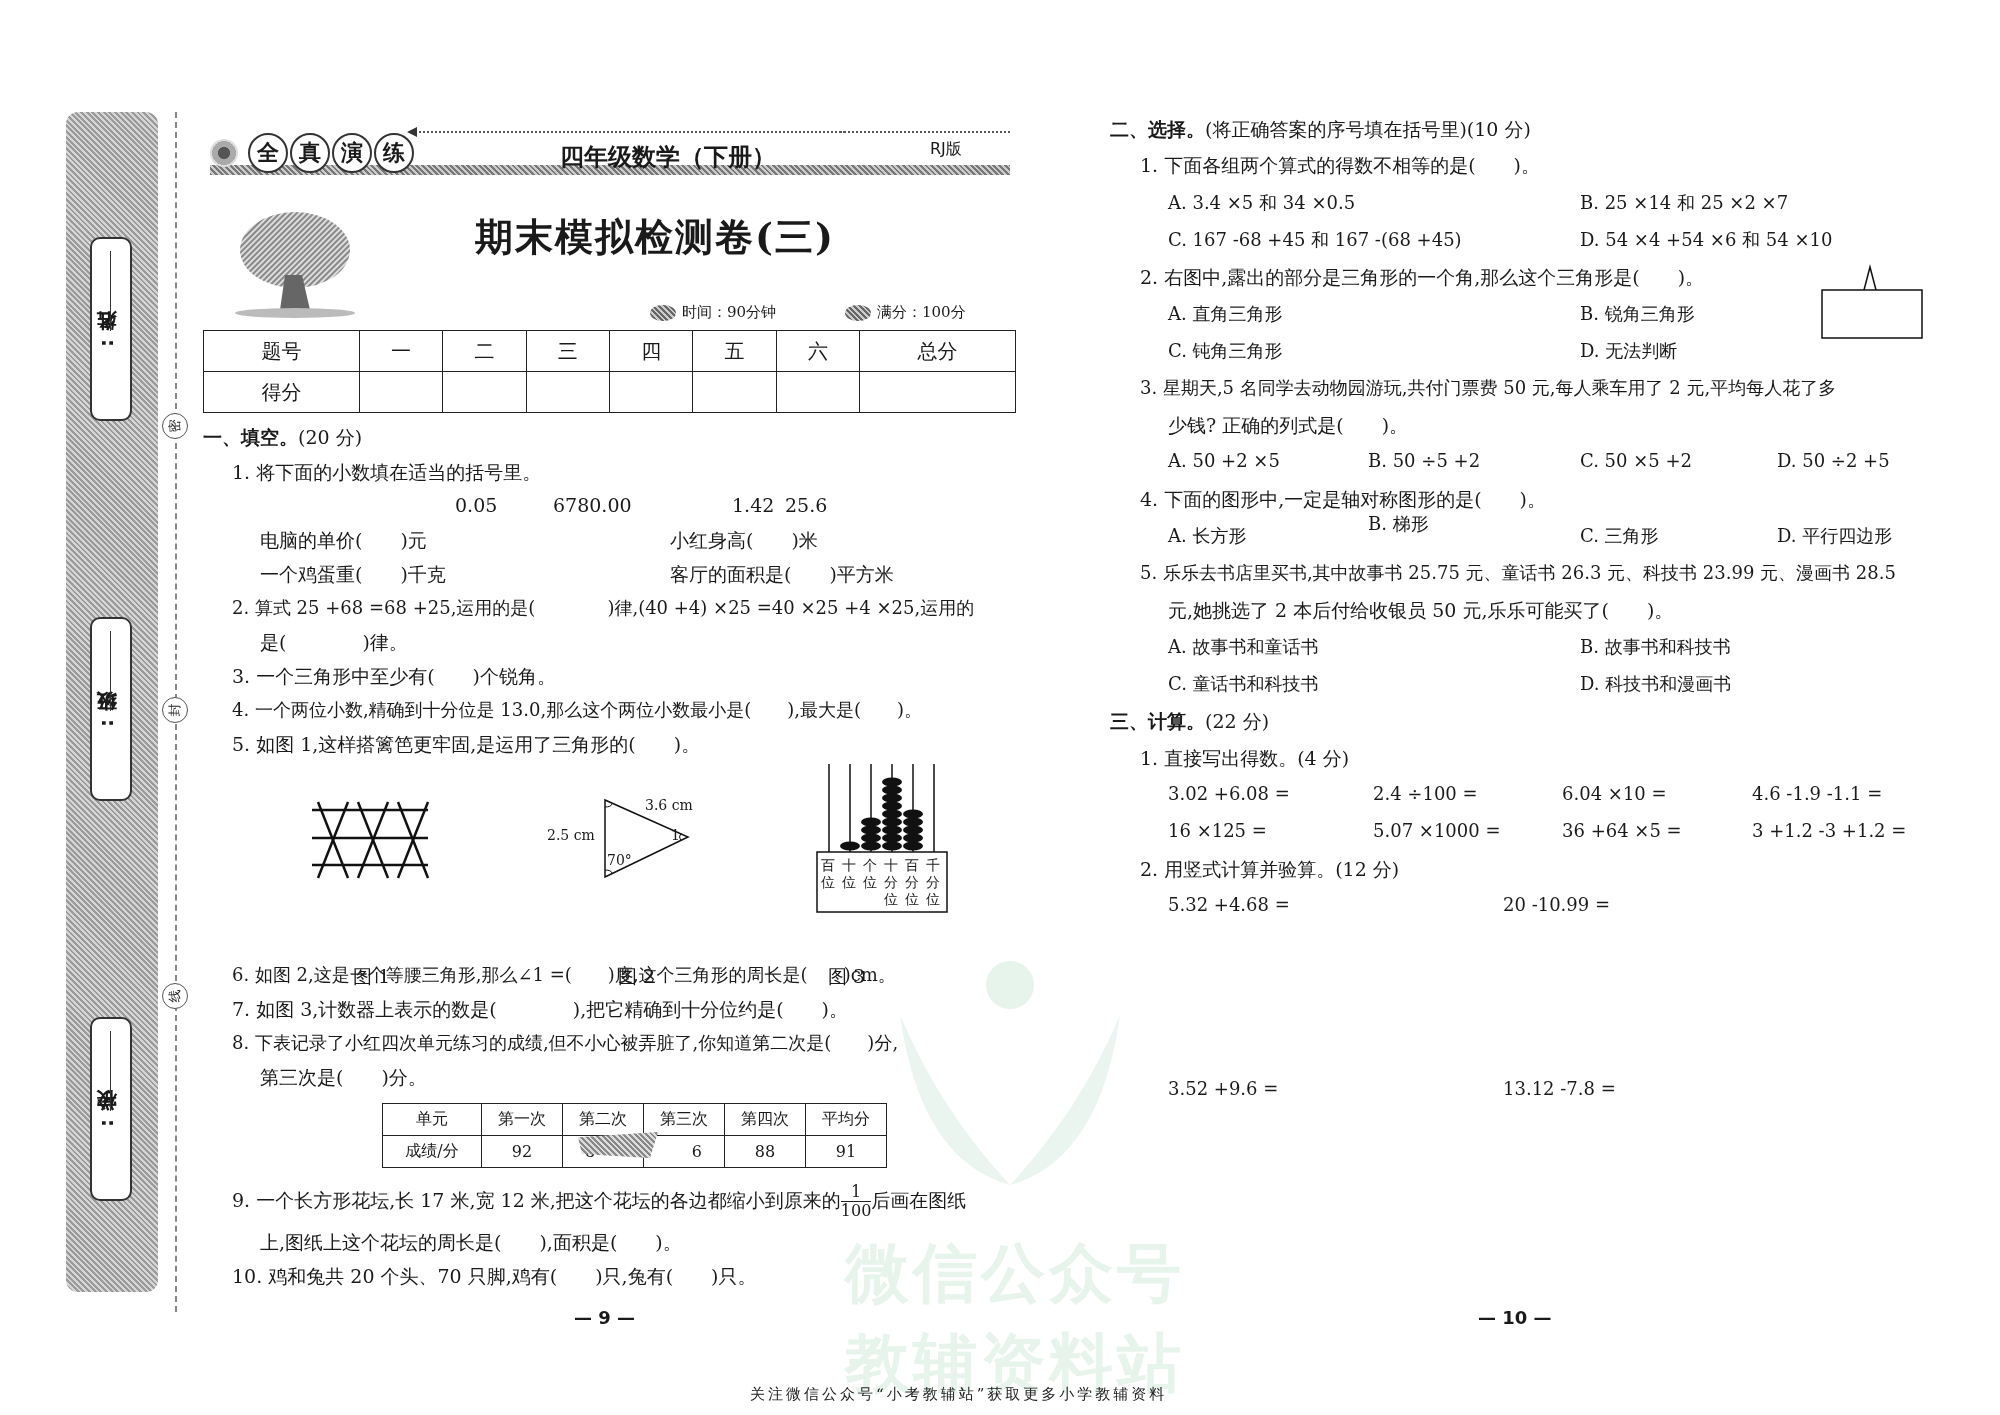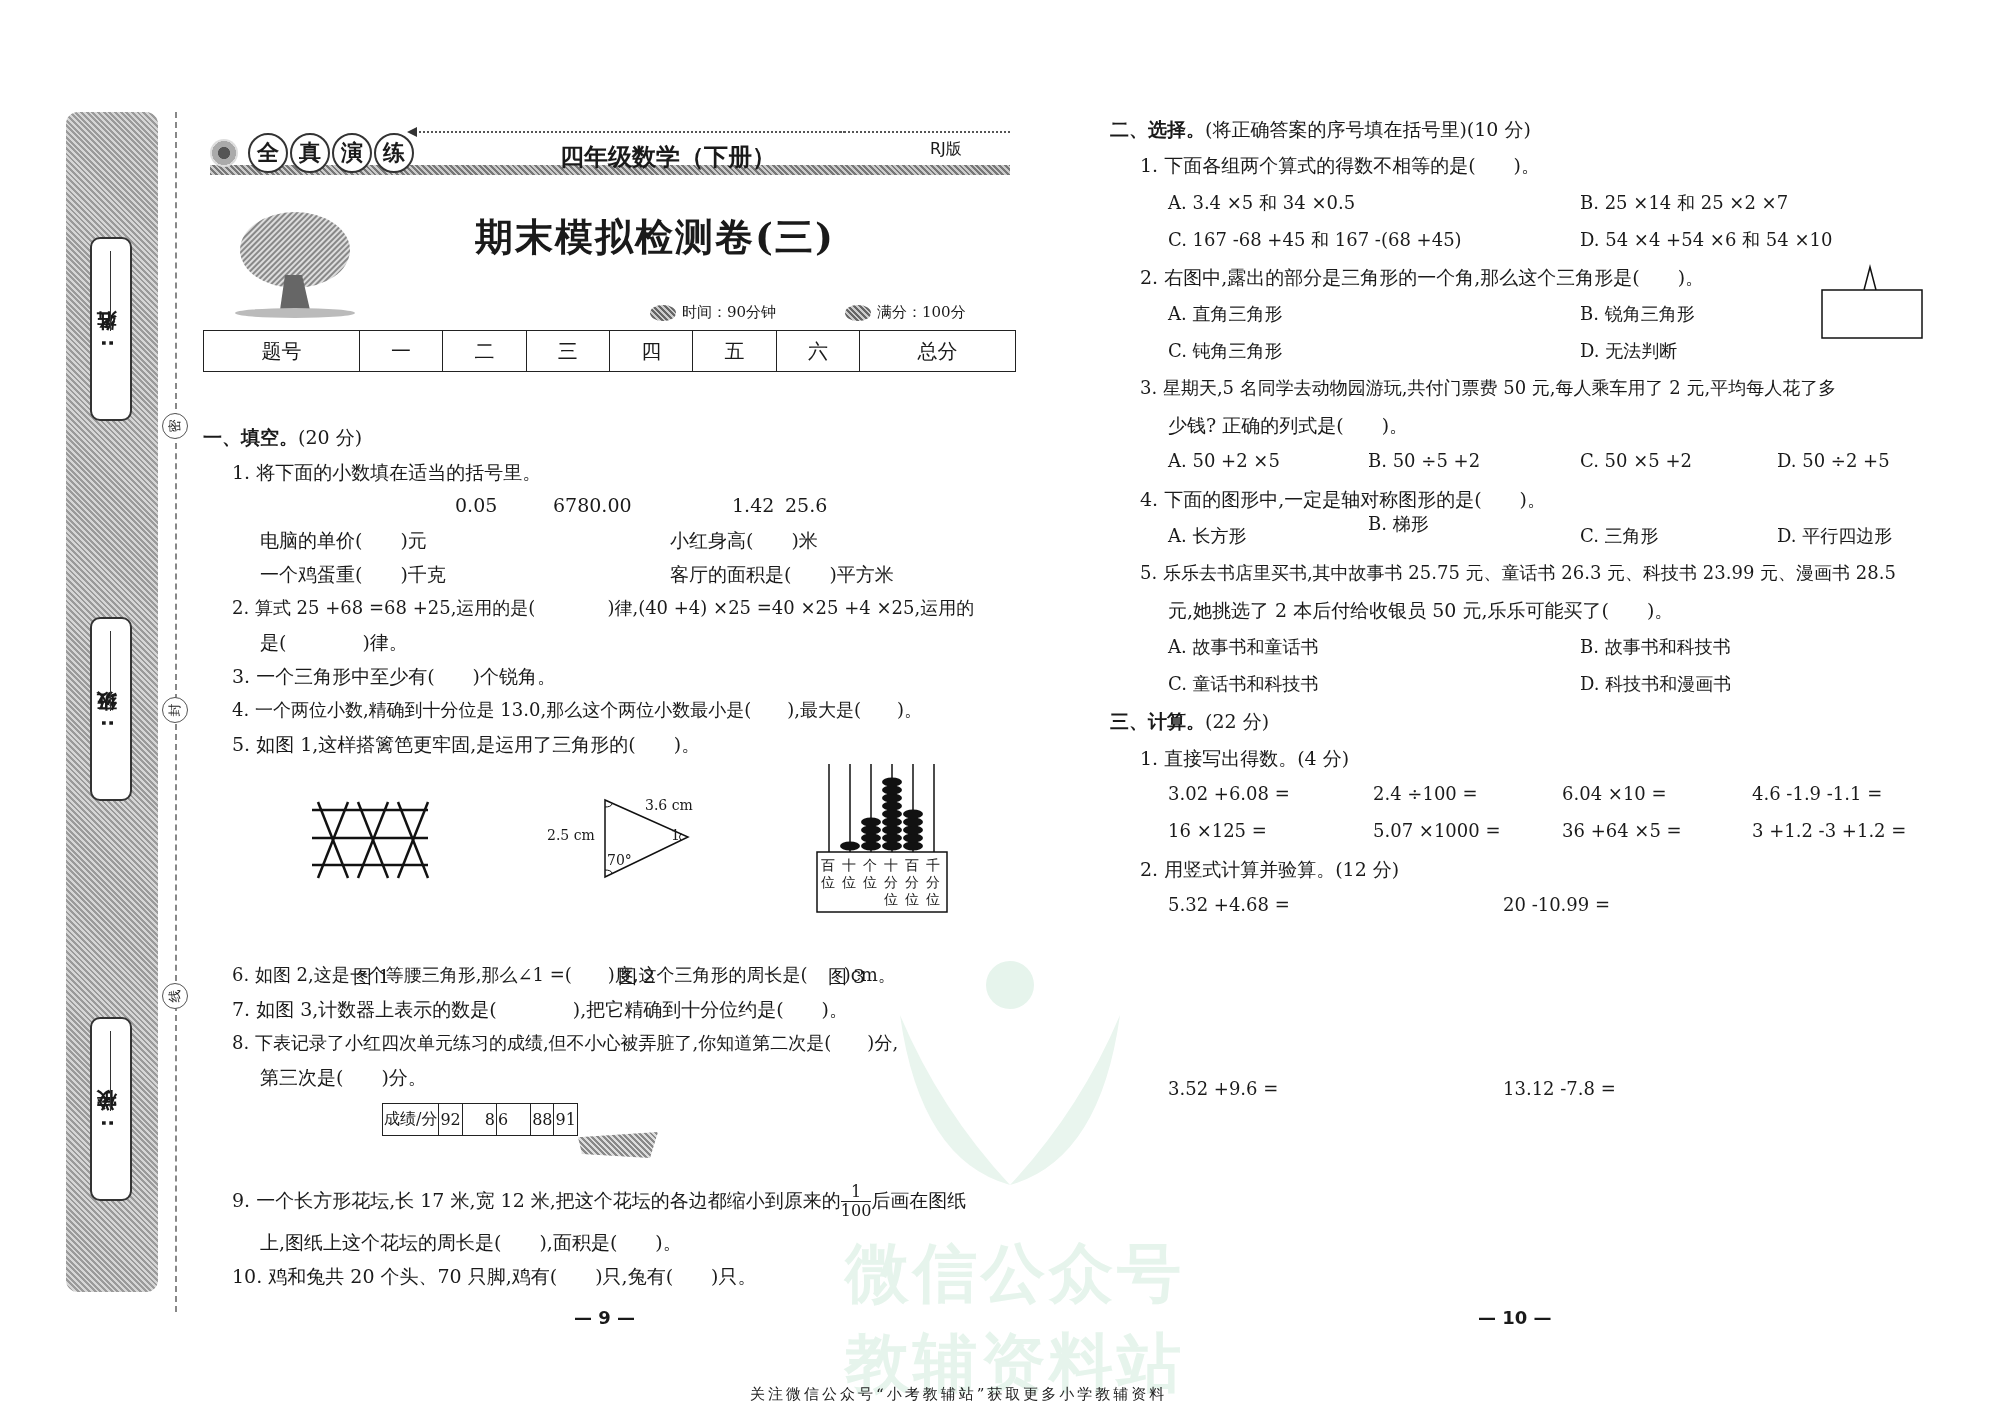--- a/index.html
+++ b/index.html
@@ -127,20 +127,30 @@
   <tbody>
       <tr>
     <td>题号</td>
     <td>一</td>
     <td>二</td>
     <td>三</td>
     <td>四</td>
     <td>五</td>
     <td>六</td>
     <td>总分</td>
+  </tr>
+  <tr>
+    <td>得分</td>
+    <td></td>
+    <td></td>
+    <td></td>
+    <td></td>
+    <td></td>
+    <td></td>
+    <td></td>
   </tr>
 </tbody>
   </table>
 
 <div class="abs sec" style="left:203px;top:425px;">
   <span>一、填空。</span><span class="normal">(20 分)</span>
 </div>
 <div class="abs q" style="left:232px;top:460px;">1. 将下面的小数填在适当的括号里。</div>
 <div class="abs q" style="left:455px;top:494px;">0.05</div>
 <div class="abs q" style="left:553px;top:494px;">6780.00</div>
@@ -230,20 +240,28 @@
 </div>
 <div class="abs fig-cap" style="left:828px;top:928px;">图 3</div>
 
 <div class="abs q" style="left:232px;top:963px;font-size:18px;">6. 如图 2,这是一个等腰三角形,那么∠1 =(　　)度,这个三角形的周长是(　　)cm。</div>
 <div class="abs q" style="left:232px;top:997px;">7. 如图 3,计数器上表示的数是(　　　　),把它精确到十分位约是(　　)。</div>
 <div class="abs q" style="left:232px;top:1031px;font-size:18px;">8. 下表记录了小红四次单元练习的成绩,但不小心被弄脏了,你知道第二次是(　　)分,</div>
 <div class="abs q" style="left:260px;top:1065px;">第三次是(　　)分。</div>
 
 <table class="scores2">
   <tbody>
+      <tr>
+    <td style="width:96px">单元</td>
+    <td style="width:78px">第一次</td>
+    <td style="width:78px">第二次</td>
+    <td style="width:78px">第三次</td>
+    <td style="width:78px">第四次</td>
+    <td style="width:78px">平均分</td>
+  </tr>
   <tr>
     <td>成绩/分</td>
     <td>92</td>
     <td style="text-align:left;padding-left:22px;">8</td>
     <td style="text-align:right;padding-right:22px;">6</td>
     <td>88</td>
     <td>91</td>
   </tr>
 </tbody>
   </table>

